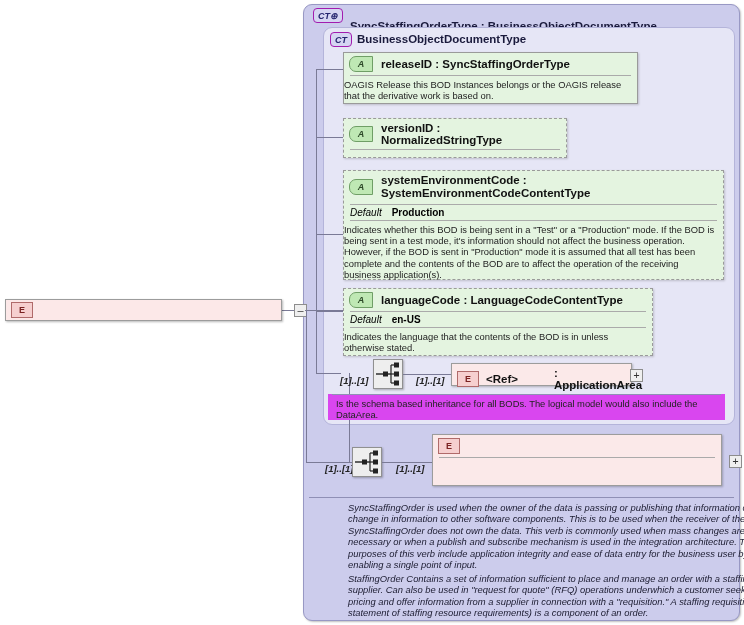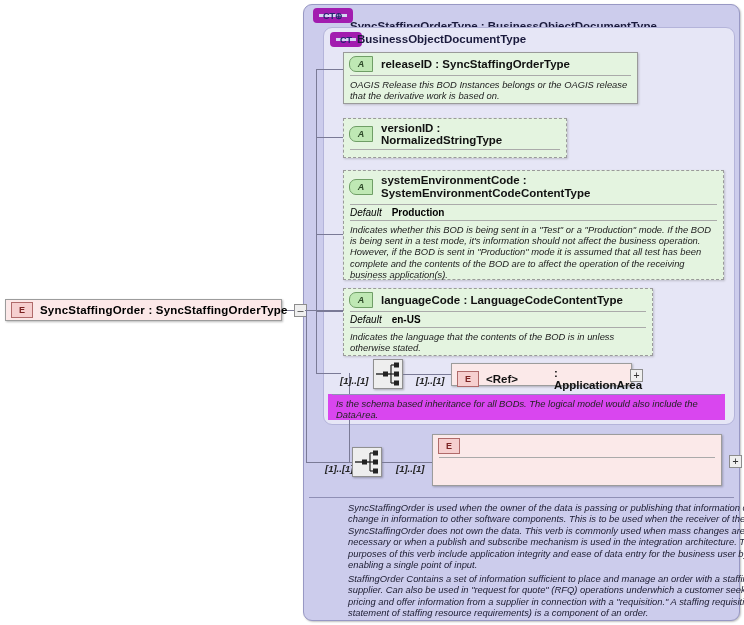--- a/index.html
+++ b/index.html
@@ -49,24 +49,24 @@
     box-shadow:1px 1px 2px rgba(0,0,0,.25);
   }
   #ct-inner{
     left:323px; top:27px; width:412px; height:398px;
     background:#e6e6f6;
     border:1px solid #b4b4da;
     border-radius:9px;
     box-sizing:border-box;
   }
   .ctbadge{
-    height:15px;border:6px solid #a21caf;border-radius:4px;
+    height:15px;border:1px solid #a21caf;border-radius:4px;
     background:#d5d5f2;color:#24246e;font-size:9px;font-weight:bold;
     display:inline-flex;align-items:center;justify-content:center;
-    padding:0 4px;box-sizing:border-box;
+    padding:0 4px;box-sizing:border-box;font-style:italic;
   }
   .hdr-title{font-size:11.5px;font-weight:bold;color:#1a1a3c;white-space:nowrap;}
 
   
   .attr{
     background:#e4f4e0;
     border:1px dashed #9a9a9a;
     box-sizing:border-box;
     box-shadow:1px 1px 2px rgba(0,0,0,.18);
   }
@@ -79,22 +79,22 @@
     background:#bfe8b4;border:1px solid #6f9e66;border-radius:7px 0 0 7px;
     font-size:9px;font-style:italic;font-weight:bold;color:#2d4a28;
     display:flex;align-items:center;justify-content:center;
   }
   .attr .nm{font-size:11.5px;font-weight:bold;color:#111;}
   .sep{height:1px;background:#aaa;margin:0 6px;}
   .defrow{display:flex;align-items:baseline;padding:2px 6px 2px 6px;gap:10px;}
   .defrow .k{font-style:italic;font-size:10px;}
   .defrow .v{font-size:10px;font-weight:bold;}
   .doc{
-    padding:3px 6px 4px 6px;
-    font-style:italic;font-size:9.4px;line-height:11.2px;color:#222;
+    padding:3px 6px 4px 0;
+    font-size:9.4px;line-height:11.2px;color:#222;
   }
 
   
   .elem{
     background:#fbe9e9;
     border:1px solid #9c9c9c;
     box-sizing:border-box;
     box-shadow:1px 1px 2px rgba(0,0,0,.25);
   }
   .elem .rowhdr{display:flex;align-items:center;padding:3px 6px 3px 5px;}
@@ -273,14 +273,13 @@
 <div class="abs" style="left:729px;top:455px;">
   <span class="expander">+</span>
 </div>
 
 <div class="abs toprule" style="left:309px;top:497px;width:425px;"></div>
 <div class="abs botdoc" style="left:309px;top:502px;width:425px;">SyncStaffingOrder is used when the owner of the data is passing or publishing that information or change in information to other software components. This is to be used when the receiver of the SyncStaffingOrder does not own the data. This verb is commonly used when mass changes are necessary or when a publish and subscribe mechanism is used in the integration architecture. The purposes of this verb include application integrity and ease of data entry for the business user by enabling a single point of input.</div>
 <div class="abs botdoc" style="left:309px;top:573px;width:425px;">StaffingOrder  Contains a set of information sufficient to place and manage an order with a staffing supplier. Can also be used in "request for quote" (RFQ) operations underwhich a customer seeks pricing and offer information from a supplier in connection with a "requisition."  A staffing requisition (a statement of staffing resource requirements) is a component of an order.</div>
 
 <div class="abs" id="root-element">
   <span class="ebadge">E</span>
-  <span class="nm">SyncStaffingOrder : SyncStaffingOrderType</span>
 </div>
 
 </body></html>

